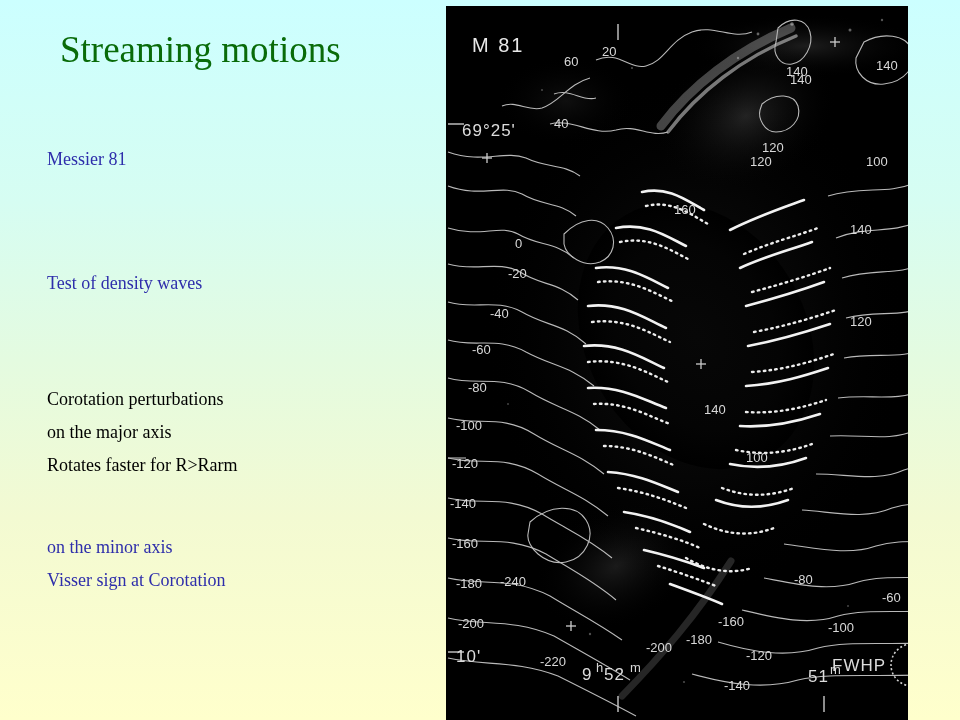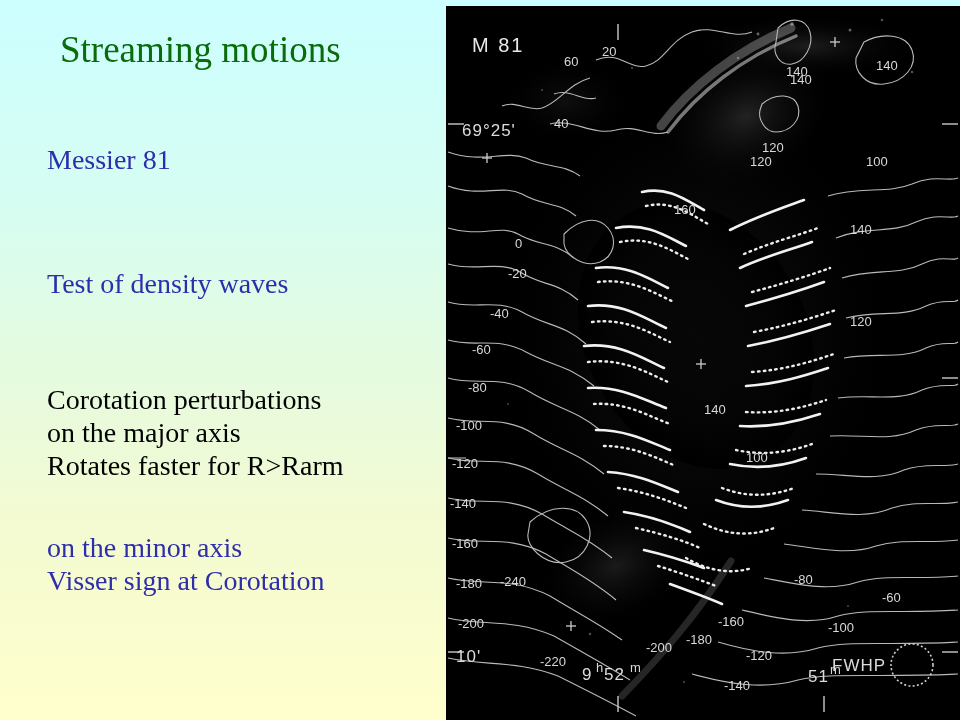--- a/index.html
+++ b/index.html
@@ -35,38 +35,38 @@
     top: 28px;
     font-size: 37px;
     font-weight: normal;
     letter-spacing: 0px;
     color: #096b09;
     white-space: nowrap;
   }
   .body-block {
     position: absolute;
     left: 47px;
-    font-size: 28px;
+    font-size: 18px;
     line-height: 33px;
     white-space: nowrap;
   }
   .blue { color: #2e2eab; }
   .black { color: #000000; }
 
   #block-object   { top: 143px; }
   #block-test     { top: 267px; text-align: center; }
   #block-tangential { top: 383px; }
   #block-radial   { top: 531px; }
 
   
   #figure-panel {
     position: absolute;
     left: 446px;
     top: 6px;
-    width: 514px;
+    width: 462px;
     height: 714px;
     background: #000000;
     overflow: hidden;
   }
   #figure-svg {
     position: absolute;
     left: 0; top: 0;
     width: 514px;
     height: 714px;
     display: block;

